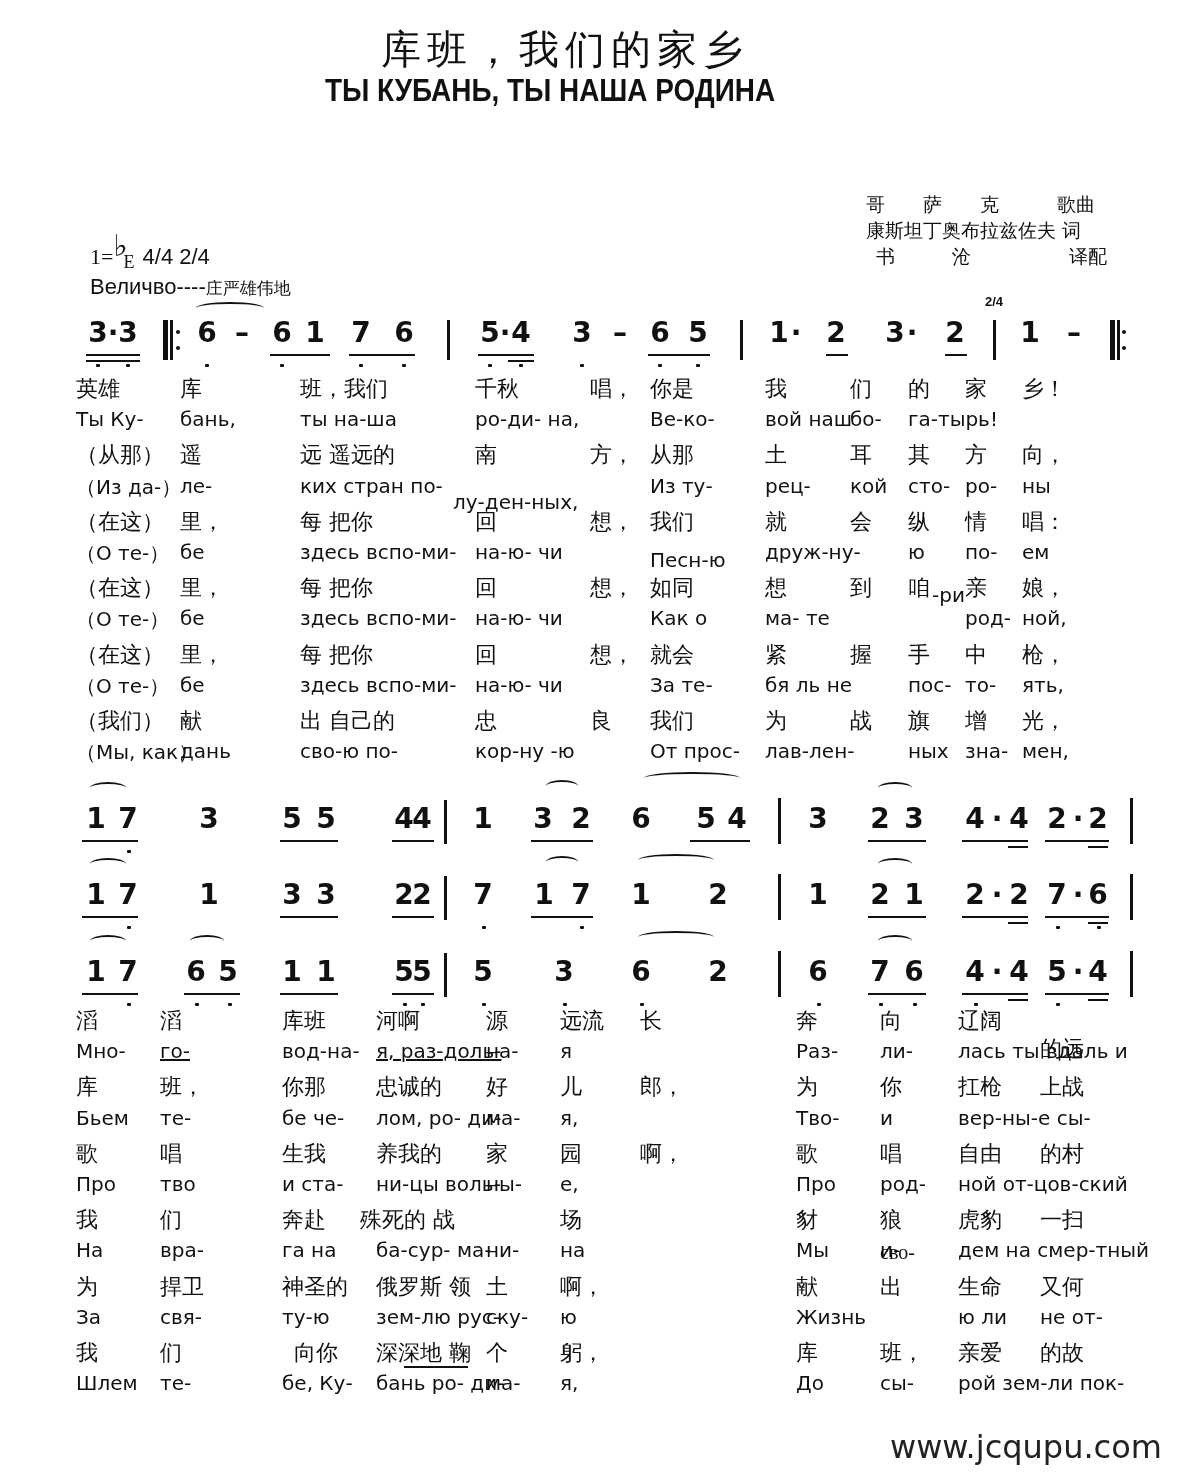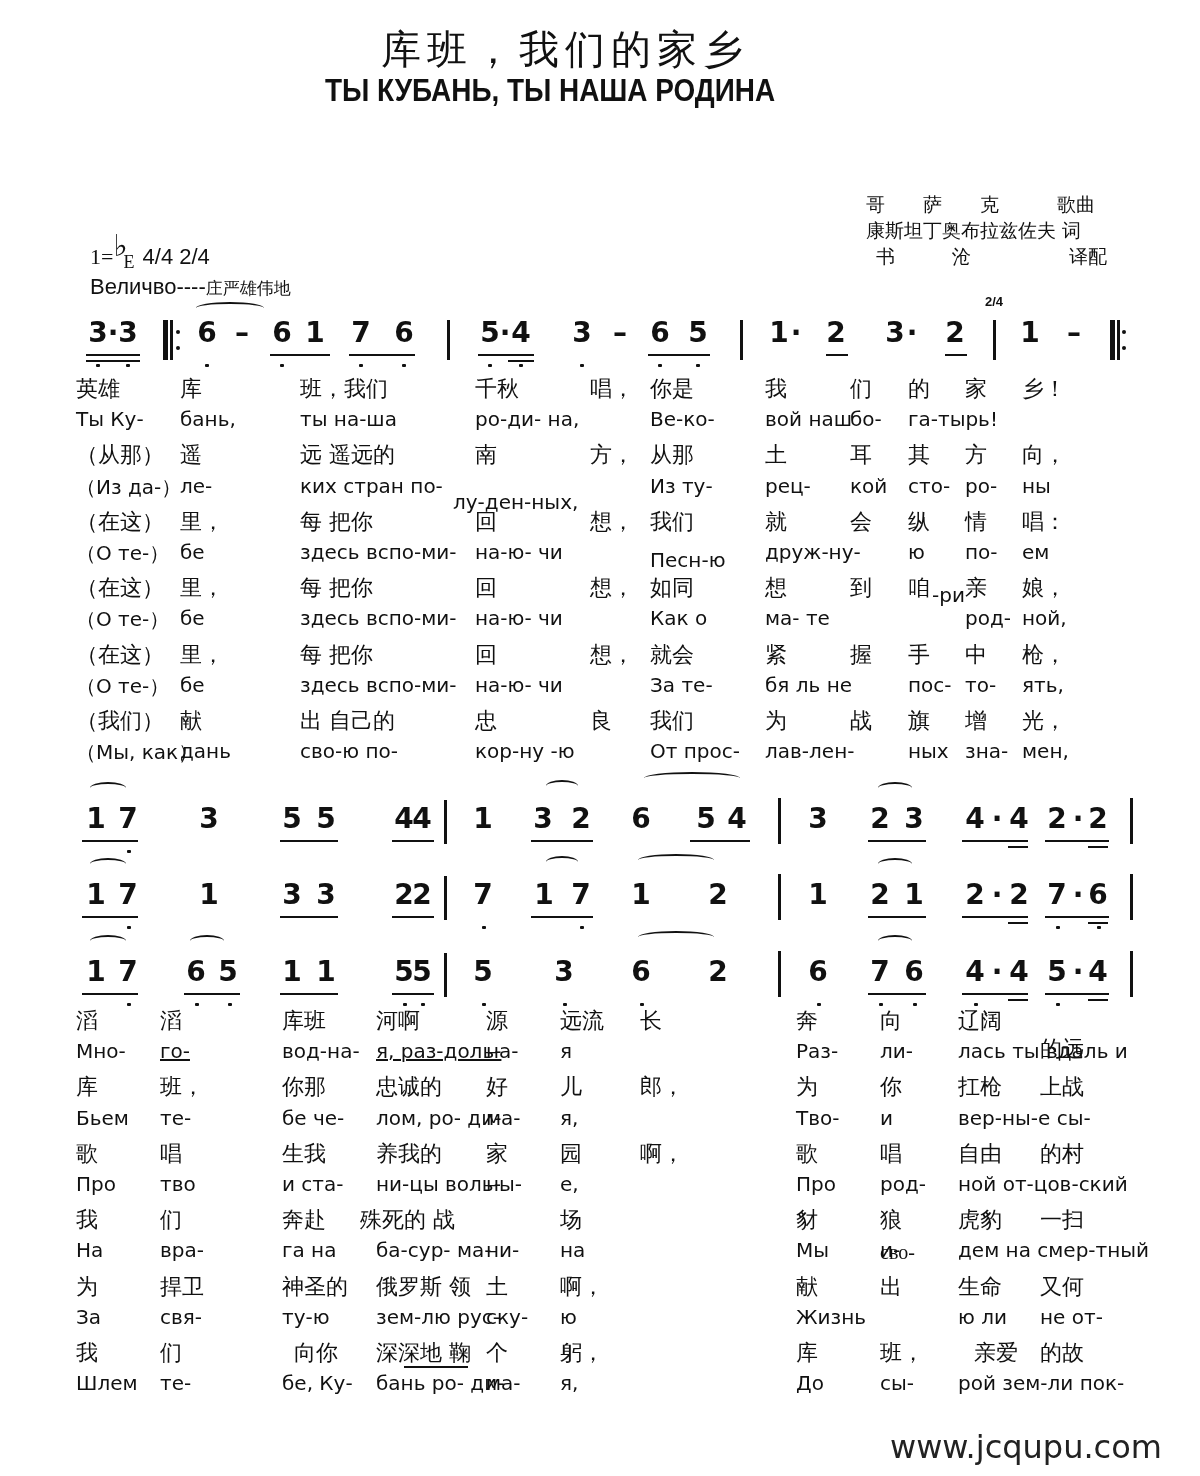--- a/index.html
+++ b/index.html
@@ -458,21 +458,21 @@
     <div class="abs lyr-ru" style="left: 958px; top: 1304.8px;">ю ли</div>
     <div class="abs lyr-ru" style="left: 1040px; top: 1304.8px;">не от-</div>
     <div class="abs lyr-cn" style="left: 76px; top: 1338px;">我</div>
     <div class="abs lyr-cn" style="left: 160px; top: 1338px;">们</div>
     <div class="abs lyr-cn" style="left: 294px; top: 1338px; text-align: right;">向你</div>
     <div class="abs lyr-cn" style="left: 376px; top: 1338px;">深深地 鞠</div>
     <div class="abs lyr-cn" style="left: 486px; top: 1338px;">个</div>
     <div class="abs lyr-cn" style="left: 560px; top: 1338px;">躬，</div>
     <div class="abs lyr-cn" style="left: 796px; top: 1338px;">库</div>
     <div class="abs lyr-cn" style="left: 880px; top: 1338px;">班，</div>
-    <div class="abs lyr-cn" style="left: 958px; top: 1338px; margin-left: 16px;">亲爱</div>
+    <div class="abs lyr-cn" style="left: 958px; top: 1338px;">亲爱</div>
     <div class="abs lyr-cn" style="left: 1040px; top: 1338px;">的故</div>
     <div class="abs lyr-ru" style="left: 76px; top: 1371.2px;">Шлем</div>
     <div class="abs lyr-ru" style="left: 160px; top: 1371.2px;">те-</div>
     <div class="abs lyr-ru" style="left: 282px; top: 1371.2px;">бе, Ку-</div>
     <div class="abs lyr-ru" style="left: 376px; top: 1371.2px;">бань ро- ди-</div>
     <div class="abs lyr-ru" style="left: 486px; top: 1371.2px;">ма-</div>
     <div class="abs lyr-ru" style="left: 560px; top: 1371.2px;">я,</div>
     <div class="abs lyr-ru" style="left: 796px; top: 1371.2px;">До</div>
     <div class="abs lyr-ru" style="left: 880px; top: 1371.2px;">сы-</div>
     <div class="abs lyr-ru" style="left: 958px; top: 1371.2px;">рой зем-ли пок-</div>

